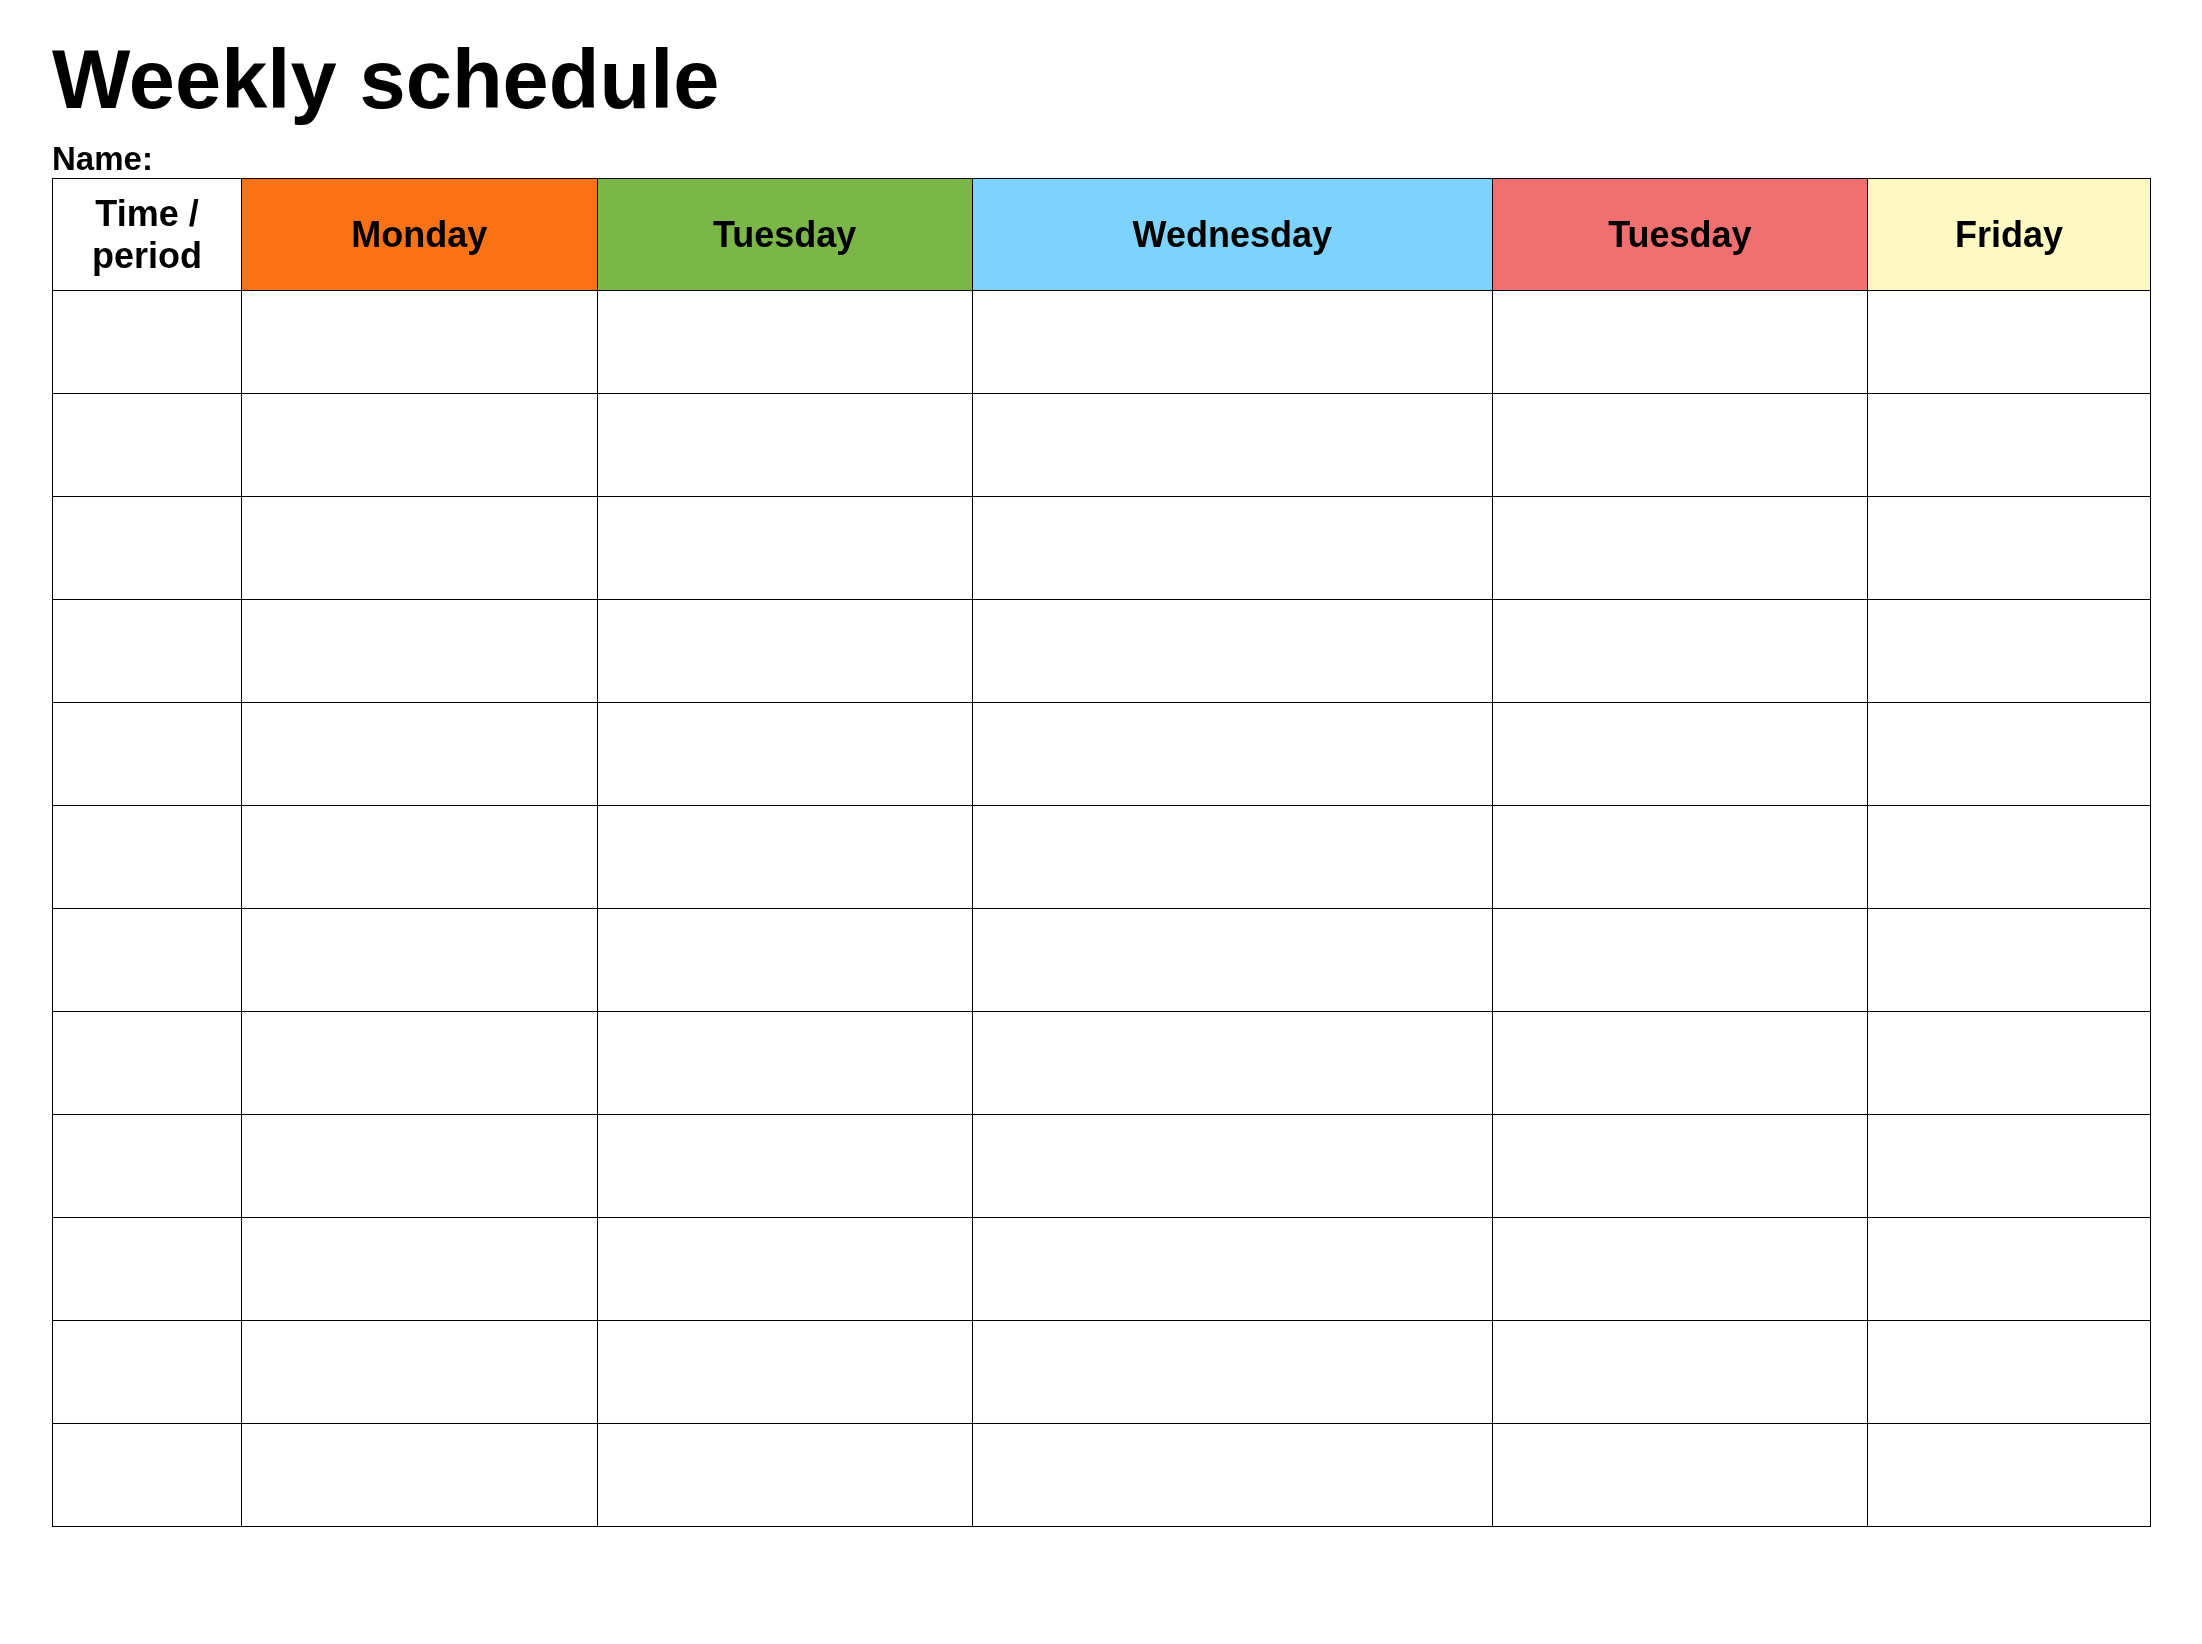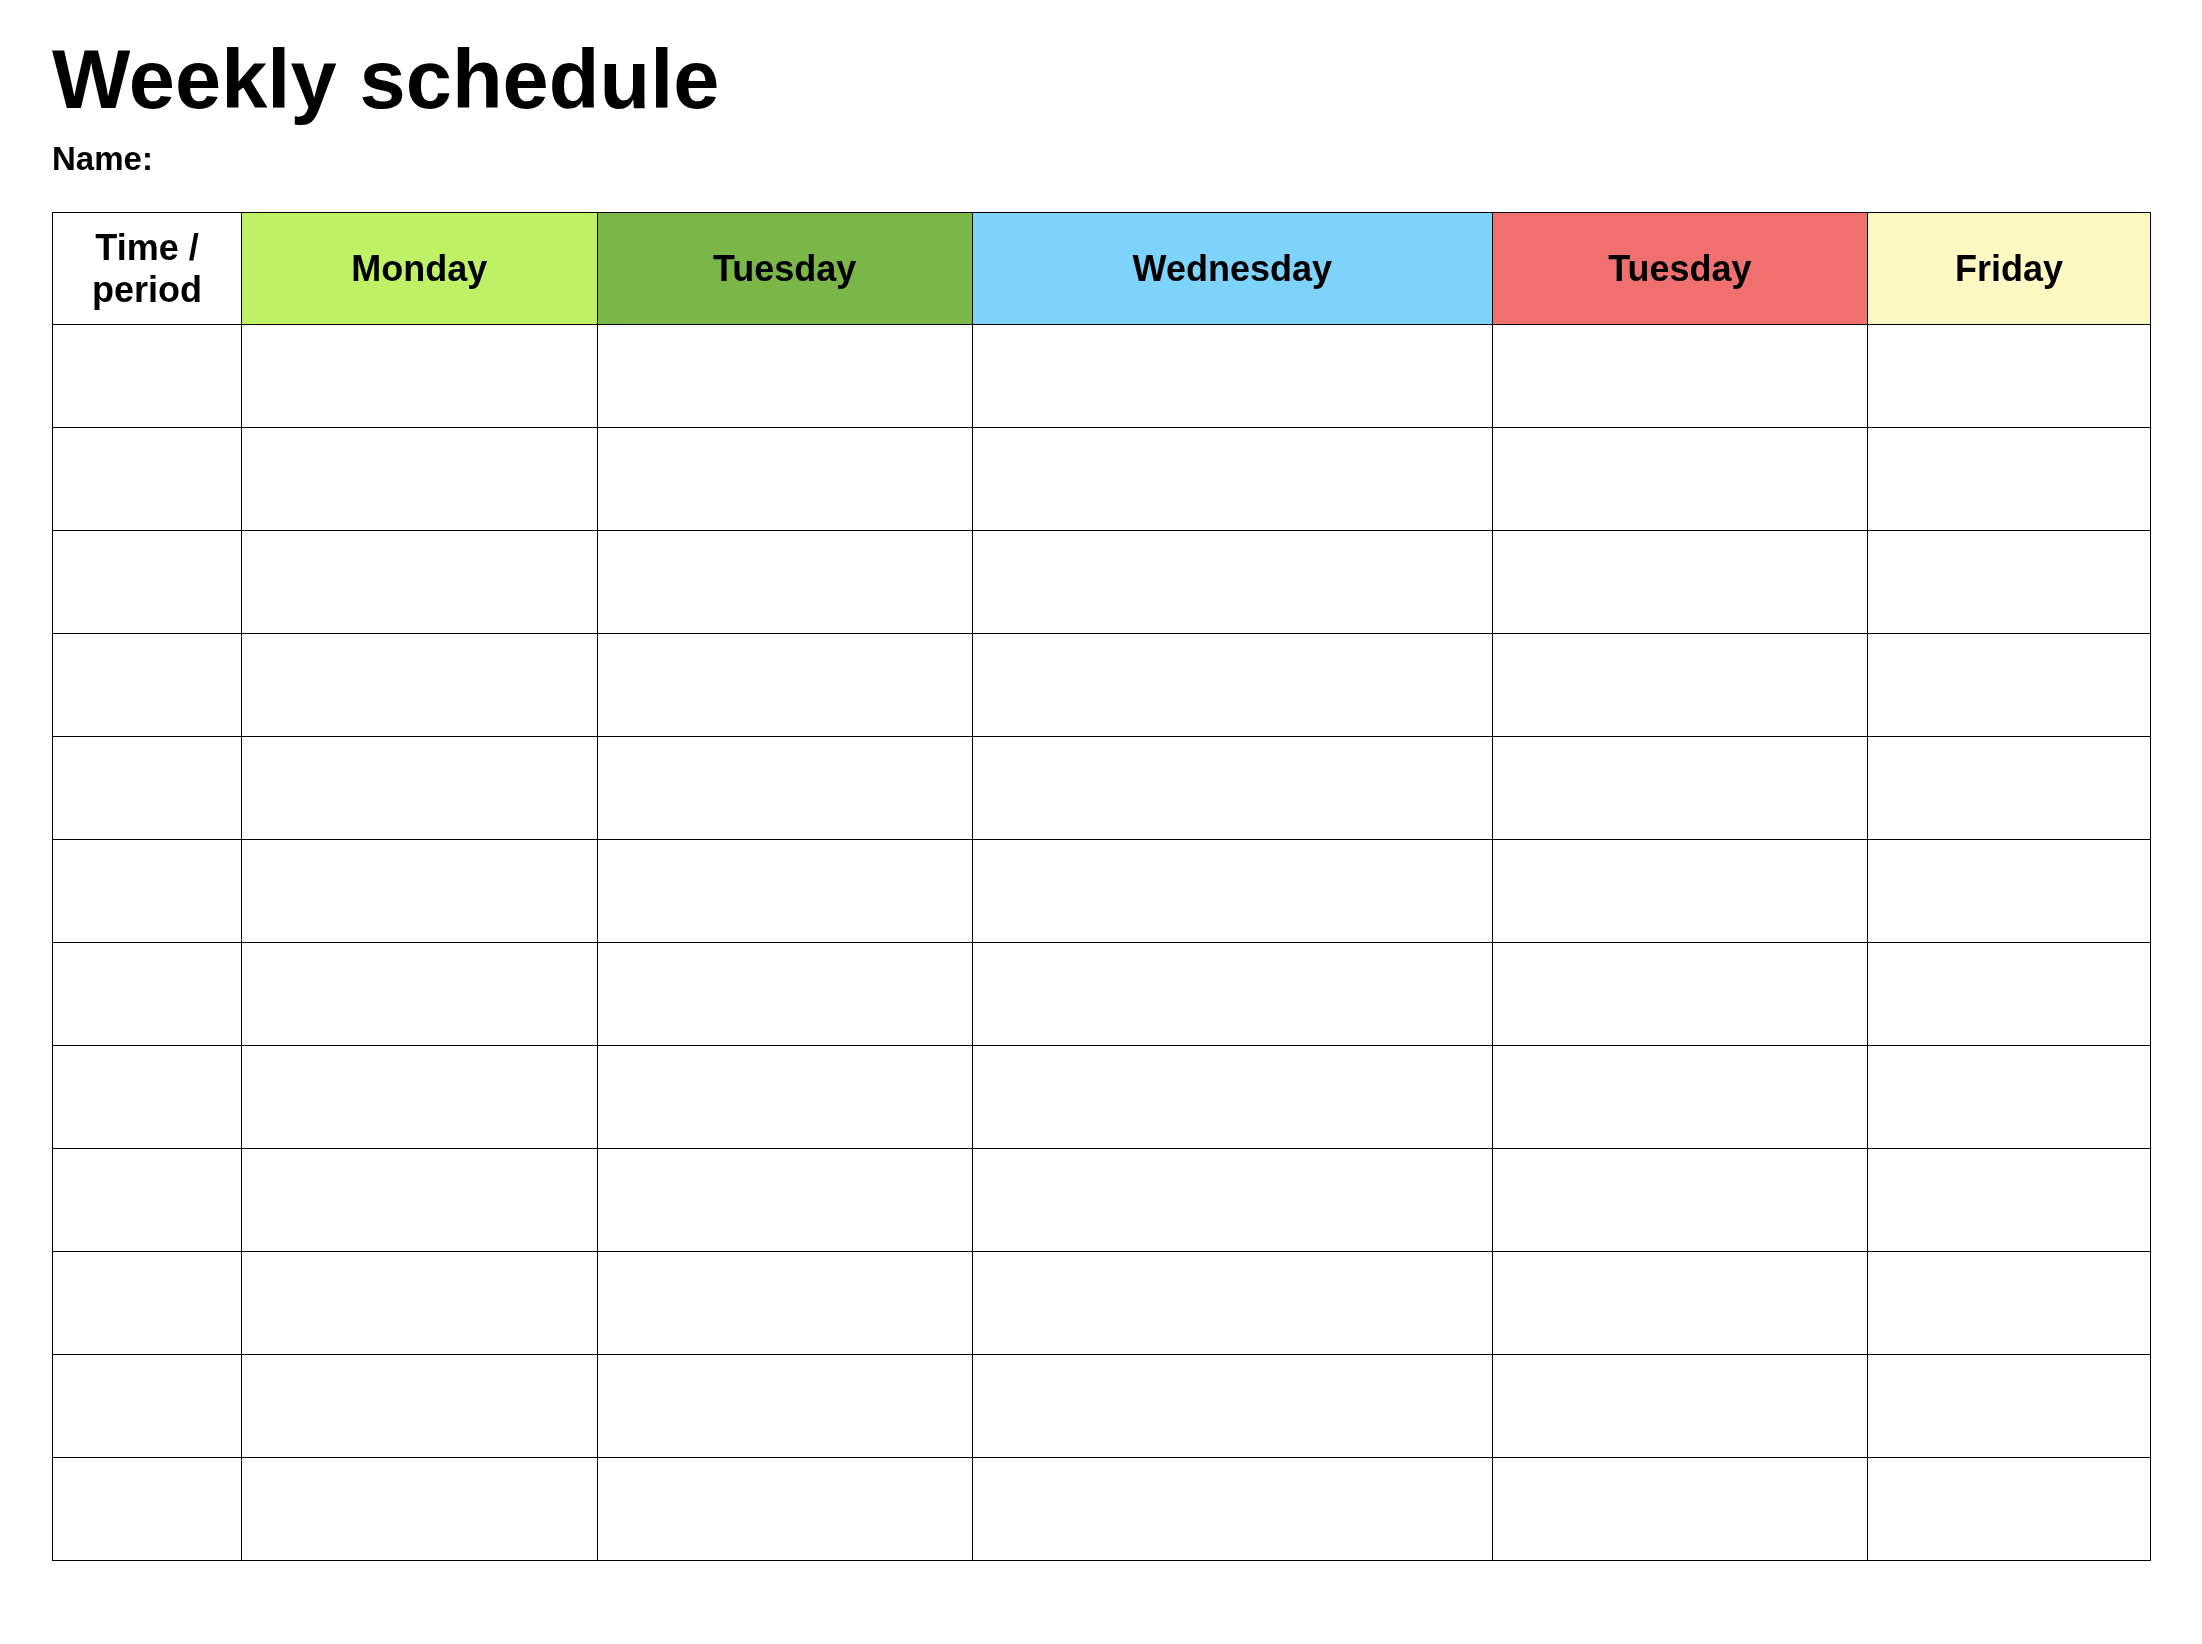--- a/index.html
+++ b/index.html
@@ -22,21 +22,20 @@
       color: #000000;
       line-height: 1.1;
       margin-bottom: 15px;
       font-family: Arial, sans-serif;
     }
 
     .name-label {
       font-size: 33px;
       font-weight: 700;
       color: #000000;
-      margin-bottom: 34px;
     }
 
     .schedule-table {
       width: 100%;
       border-collapse: collapse;
       border: 1.7px solid #000000;
     }
 
     .schedule-table th,
     .schedule-table td {
@@ -56,21 +55,21 @@
     .time-period-header {
       background-color: #ffffff;
       font-size: 33px;
       font-weight: 700;
       text-align: center;
       width: 189px;
       border-right: 2.6px solid #000000;
     }
 
     .monday-header {
-      background-color: #bef264;
+      background-color: #f97316;
       color: #000000;
     }
 
     .tuesday-header {
       background-color: #7ab648;
       color: #000000;
     }
 
     .wednesday-header {
       background-color: #7dd3fc;

